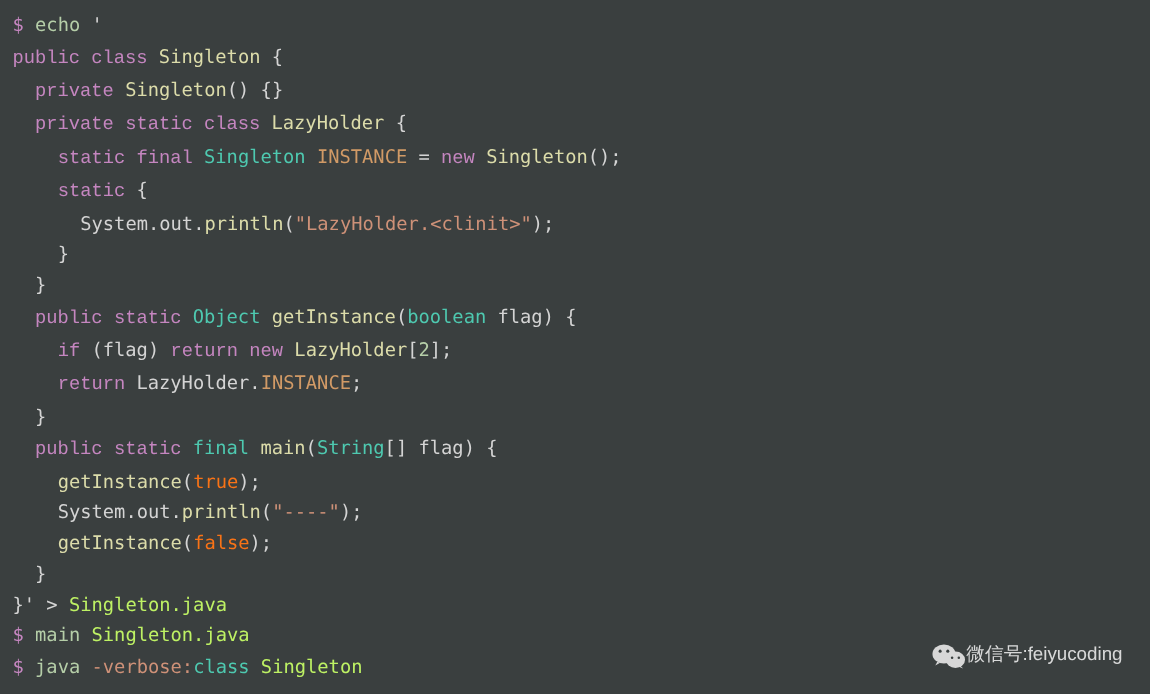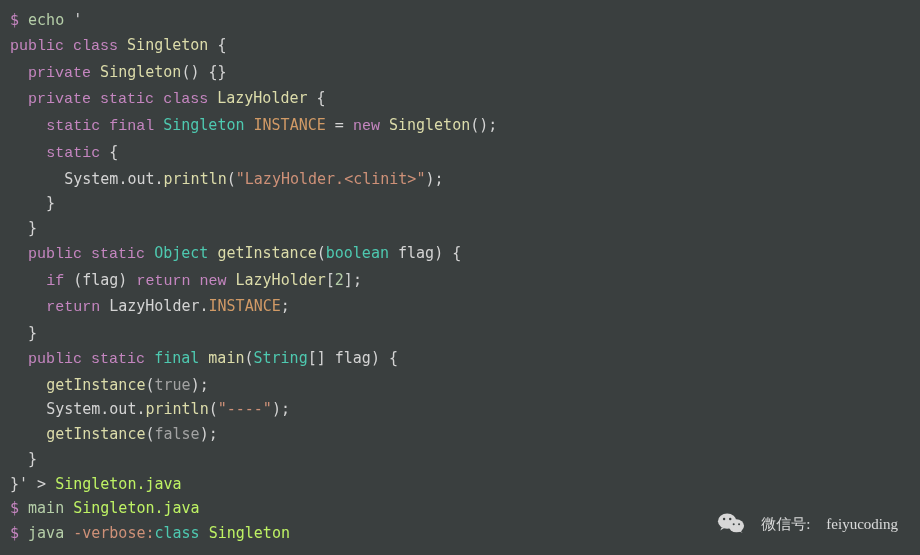--- a/index.html
+++ b/index.html
@@ -27,34 +27,34 @@
     .cmd-green { color: #b5cea8; }
     .cmd-orange { color: #ce9178; }
     .cmd-cyan { color: #4ec9b0; }
     .kw { color: #c586c0; font-family: Liberation Mono, monospace; }
     .type { color: #4ec9b0; }
     .class-name { color: #dcdcaa; }
     .method { color: #dcdcaa; }
     .ident { color: #d4d4d4; }
     .str { color: #ce9178; }
     .num { color: #b5cea8; }
-    .bool { color: #a3a3a3; margin-top: 20px; }
+    .bool { color: #f97316; margin-top: 20px; }
     .punct { color: #d4d4d4; }
     .const { color: #d19a66; text-align: center; }
     .redir { color: #d4d4d4; }
     .file { color: #bef264; }
     .watermark {
       position: absolute;
       bottom: 18px;
       right: 22px;
       display: flex;
-      align-items: flex-start;
-      gap: 16px;
+      align-items: flex-end;
+      gap: 0;
       color: #eaeaea;
-      font-family: Liberation Serif, serif;
+      font-family: Liberation Sans, sans-serif;
       font-size: 15px;
       opacity: 0.9;
     }
     .wechat-icon {
       width: 28px;
       height: 23px;
       position: relative;
     }
     .wechat-icon svg {
       width: 100%;

